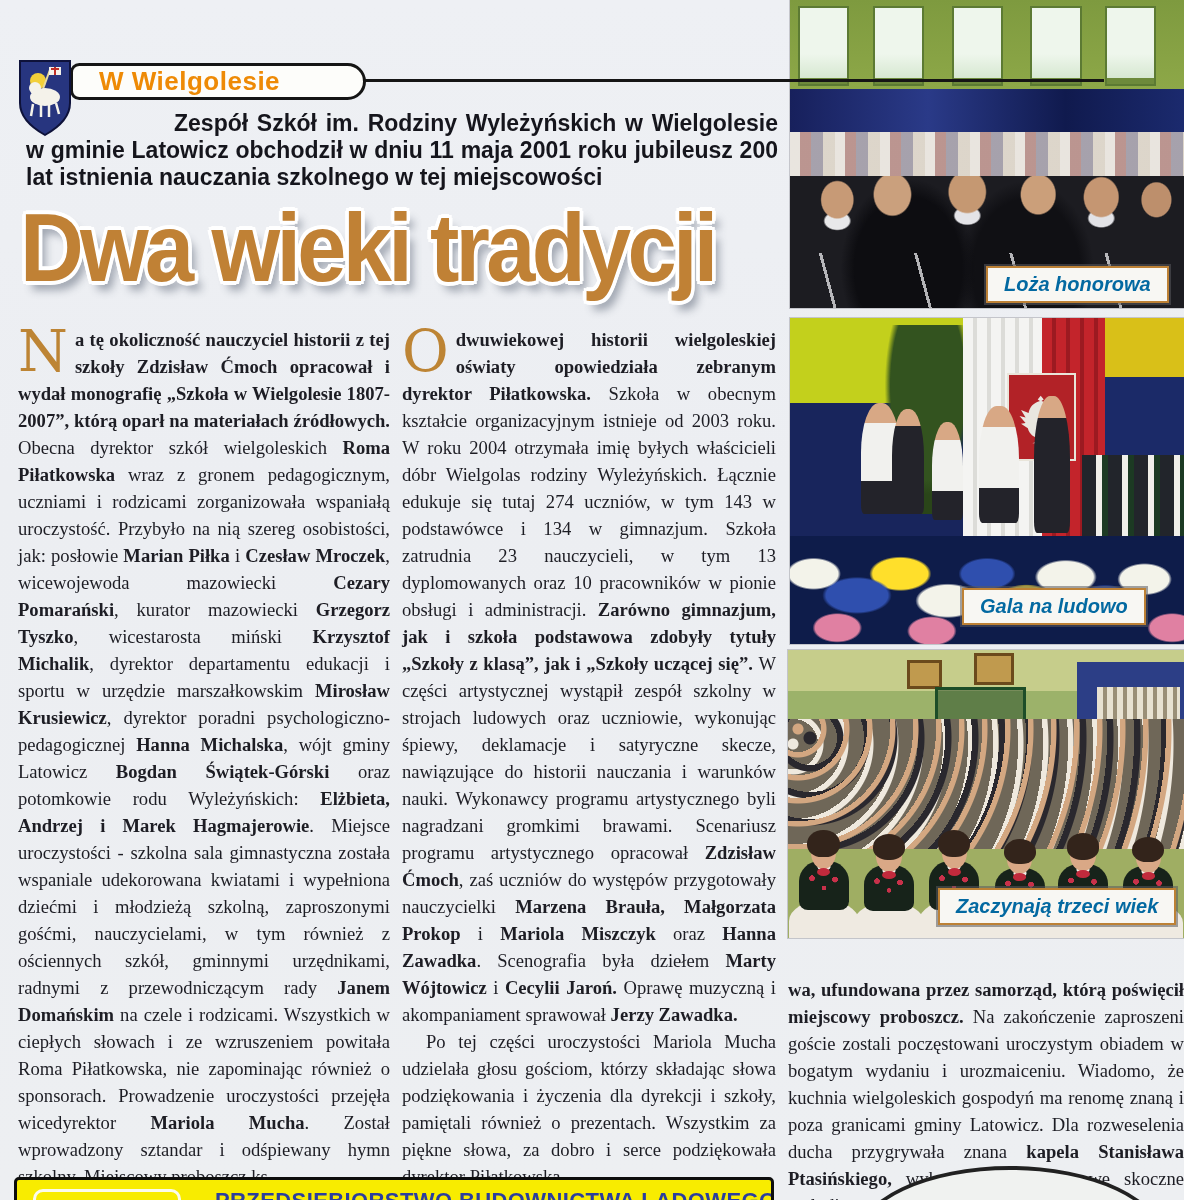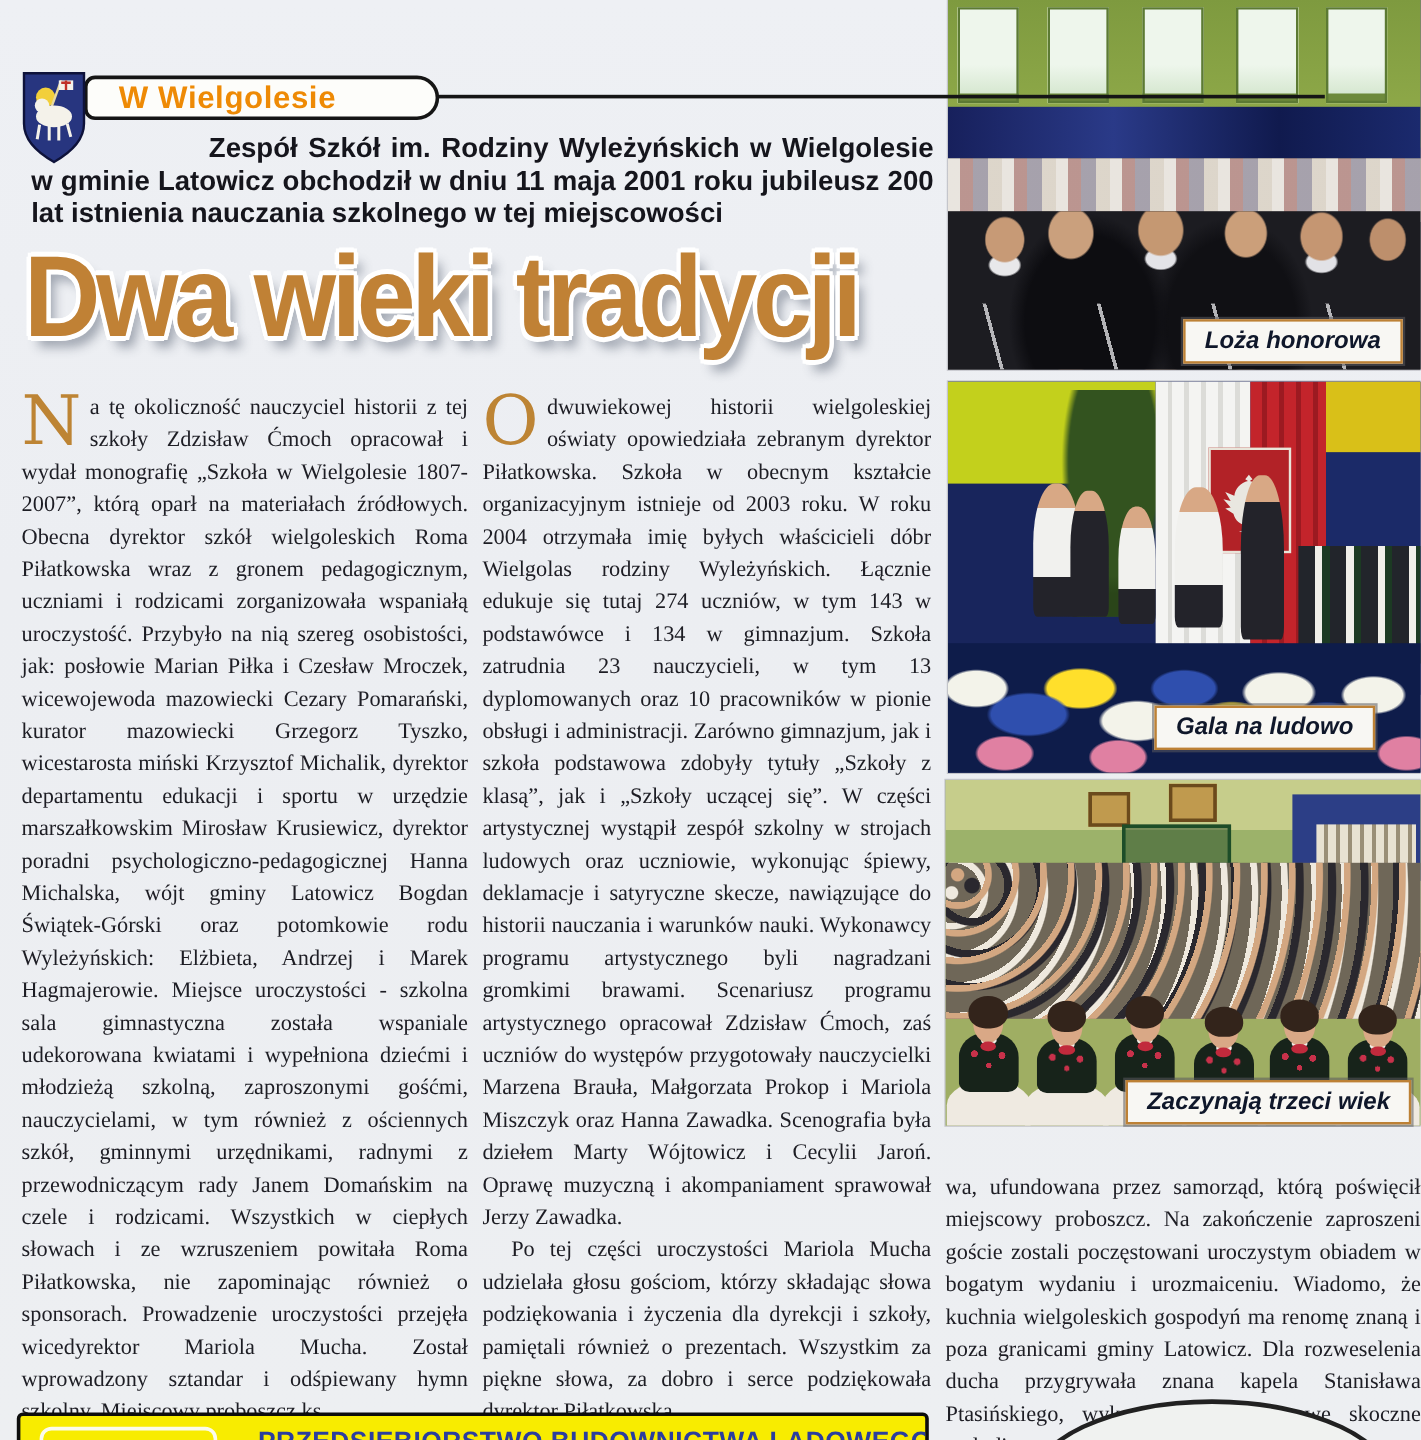--- a/index.html
+++ b/index.html
@@ -40,39 +40,39 @@
   .col{position:absolute;font-size:18.6px;line-height:27px;text-align:justify;}
   .col-left{left:18px;top:326px;width:372px;}
   .col-mid{left:402px;top:326px;width:374px;}
   .col-right-text{left:788px;top:944px;width:396px;font-size:18.6px;line-height:27px;text-align:justify;position:absolute;margin-top:32px;}
   .byline{
     font-size:17px;letter-spacing:1.2px;color:#17171d;
     border-bottom:2.5px solid #1b1b1b;padding-bottom:7px;margin-bottom:15px;
   }
   .para{margin:0;}
   .para.indent{text-indent:24px;}
-  .para .b{font-weight:normal;}
+  .para .b{font-weight:bold;}
   .dropcap{
     float:left;font-family:"DejaVu Serif",serif;font-size:57px;line-height:45px;
     color:#bd8434;padding:3px 7px 0 0;font-weight:normal;
   }
   
   .photo{position:absolute;overflow:hidden;box-shadow:0 0 0 1px rgba(120,120,130,.35);}
   .photo1{left:790px;top:0;width:394px;height:308px;background:#232327;}
   .photo2{left:790px;top:318px;width:394px;height:326px;background:#18255c;}
   .photo3{left:788px;top:650px;width:396px;height:288px;background:#9fae63;}
   .caption{
     position:absolute;background:#f8f7f3;border:2px solid #bd8135;
     box-shadow:0 0 0 2px rgba(90,90,95,.55);
     font-family:"Liberation Sans",sans-serif;font-style:italic;font-weight:600;
-    font-size:20px;color:#0f172a;padding:5px 16px;white-space:nowrap;z-index:5;
+    font-size:20px;color:#0369a1;padding:5px 16px;white-space:nowrap;z-index:5;
   }
   .cap1{left:986px;top:266px;}
   .cap2{left:962px;top:588px;}
-  .cap3{left:938px;top:888px;margin-top:12px;}
+  .cap3{left:938px;top:888px;}
   
   .p1-wall{position:absolute;top:0;left:0;right:0;height:40%;background:linear-gradient(180deg,#7e9a3f,#93ad4b);}
   .p1-win{position:absolute;top:2%;height:26%;width:13%;background:linear-gradient(#eef6ec 60%,#cfe3c8);box-shadow:inset 0 0 0 2px #5c7a33,inset 0 -8px 0 #6d8a3b;}
   .p1-win:nth-of-type(2){left:2%;} .p1-win:nth-of-type(3){left:21%;} .p1-win:nth-of-type(4){left:41%;}
   .p1-win:nth-of-type(5){left:61%;} .p1-win:nth-of-type(6){left:80%;}
   .p1-banner{position:absolute;top:29%;left:0;right:0;height:14%;
     background:linear-gradient(90deg,#17205c,#2a3a88 35%,#101a4e 70%,#1b2a6e);}
   .p1-mosaic{position:absolute;top:43%;left:0;right:0;height:17%;
     background:#cfc5b8;
     background-image:repeating-linear-gradient(90deg, rgba(255,255,255,.55) 0 10px, rgba(150,60,70,.35) 10px 21px, rgba(90,95,150,.35) 21px 33px, rgba(230,225,215,.6) 33px 45px);}

